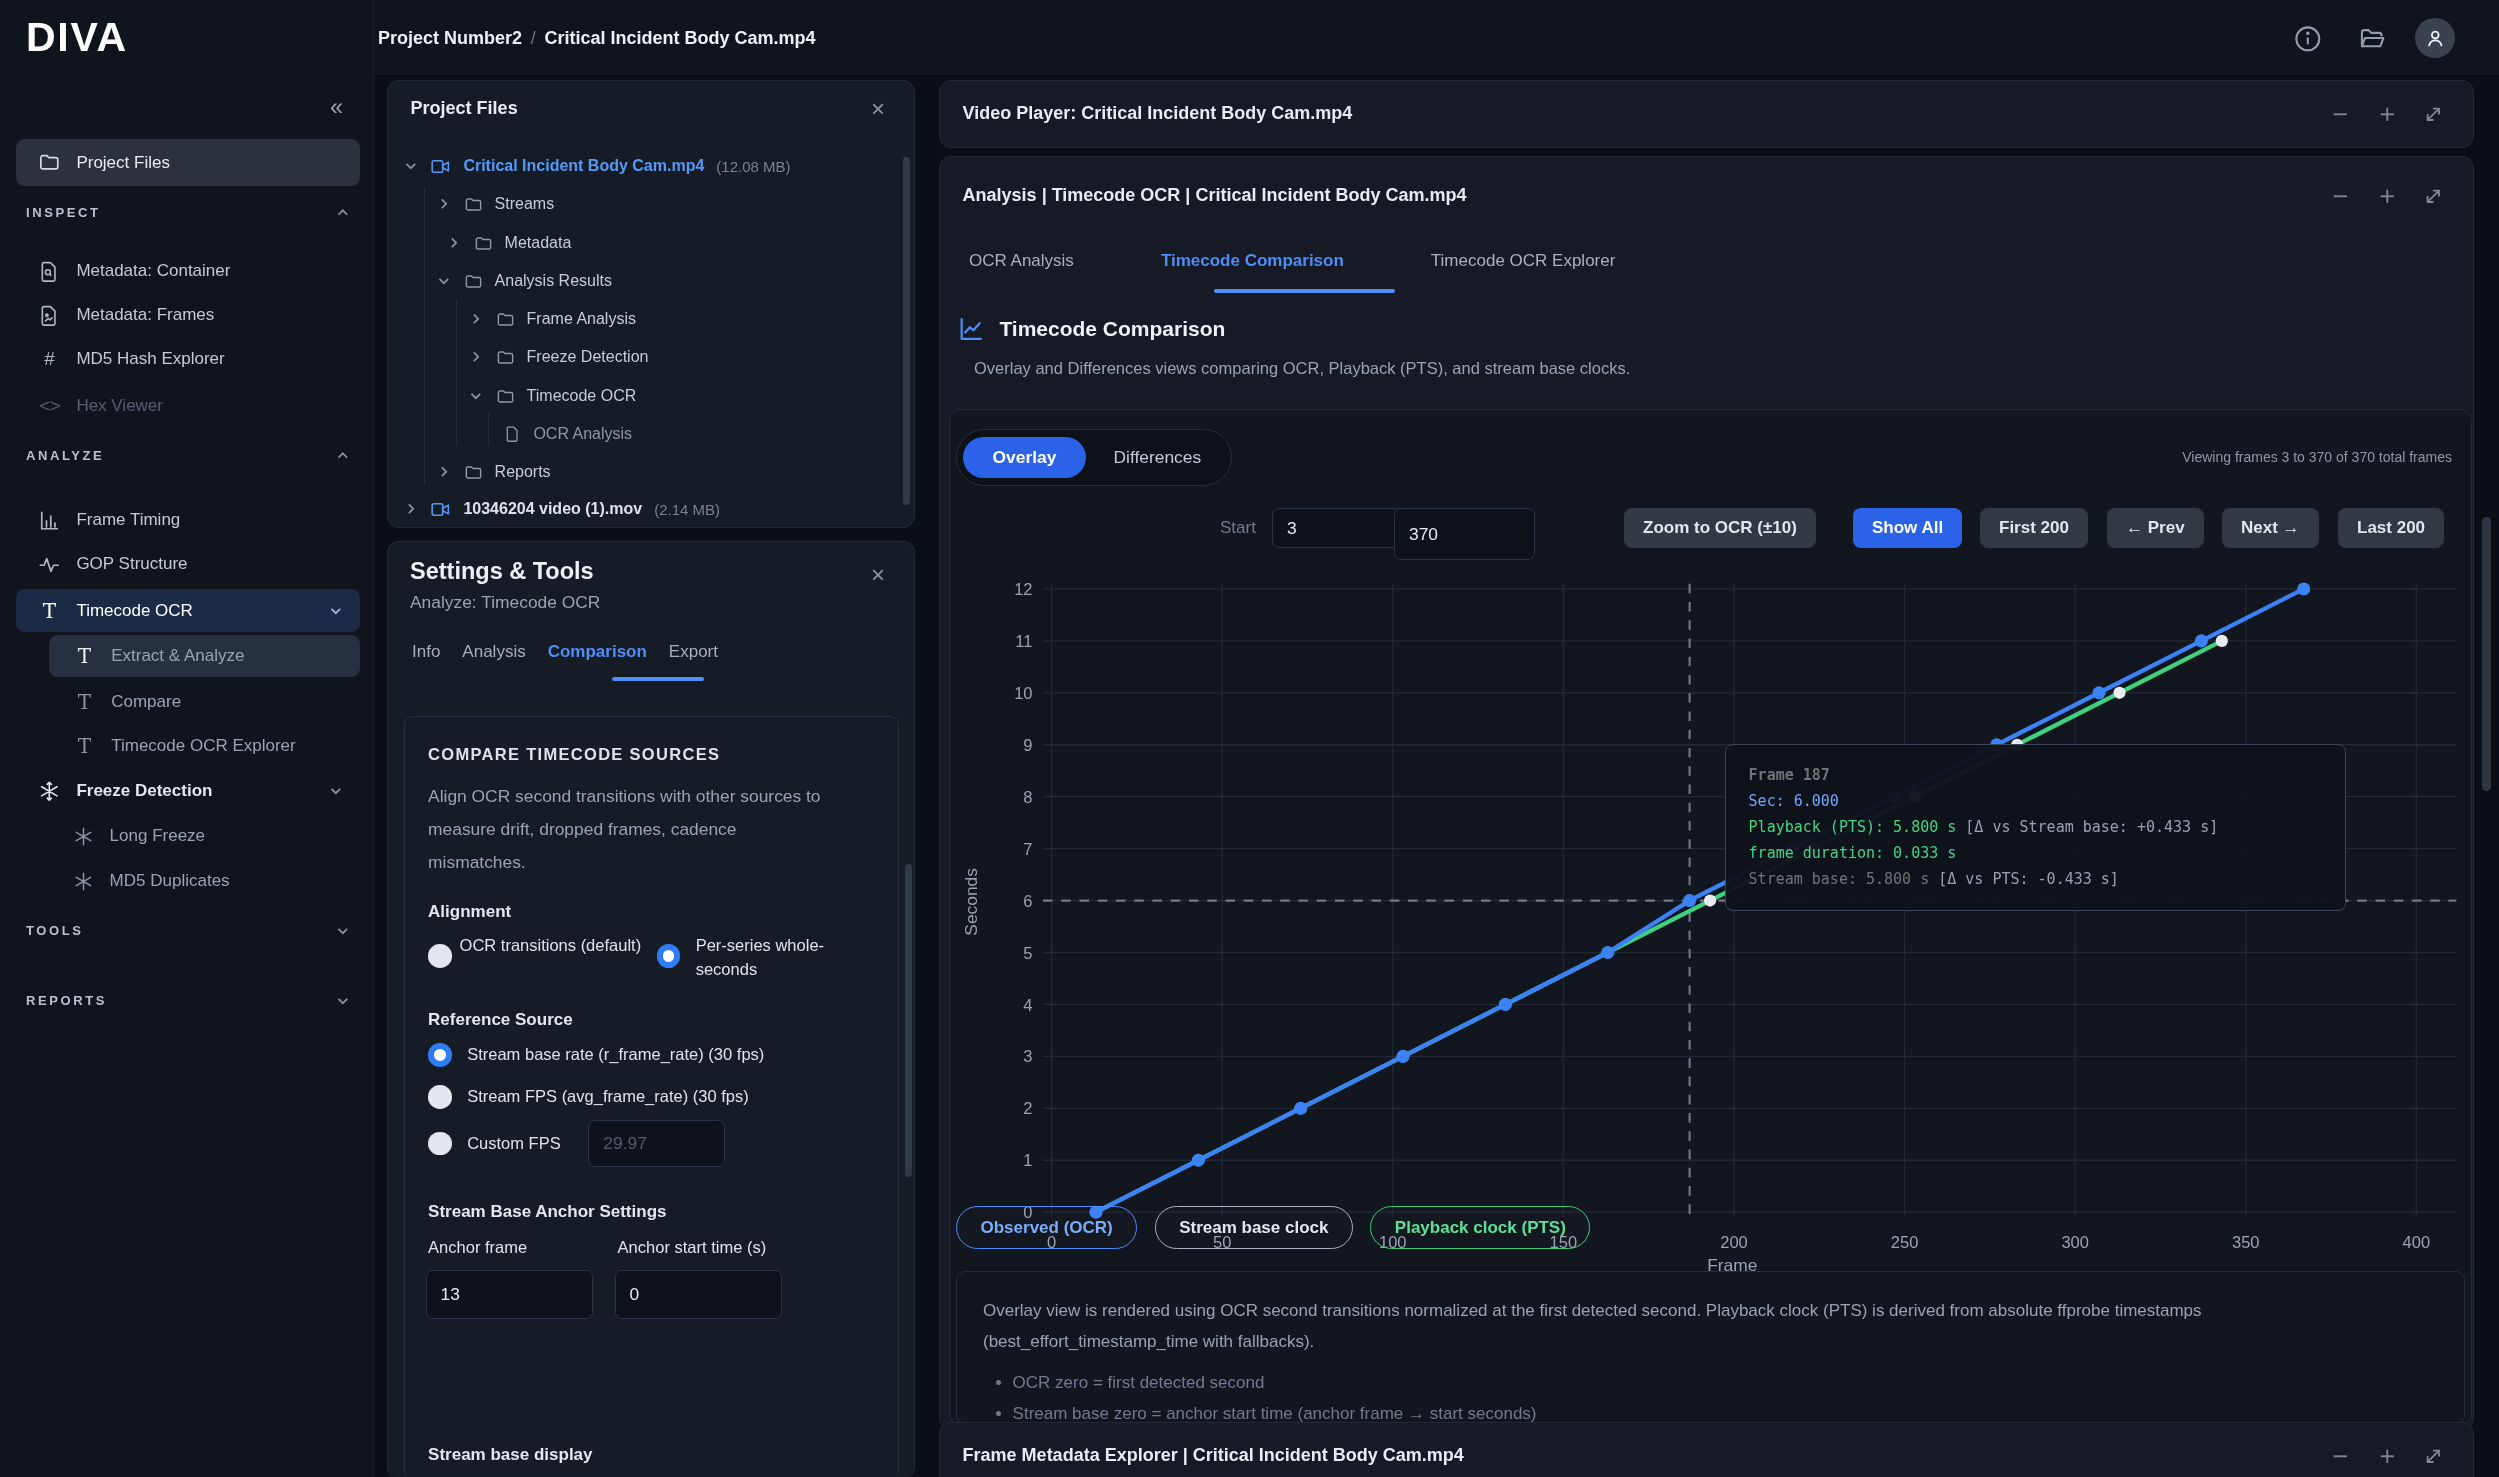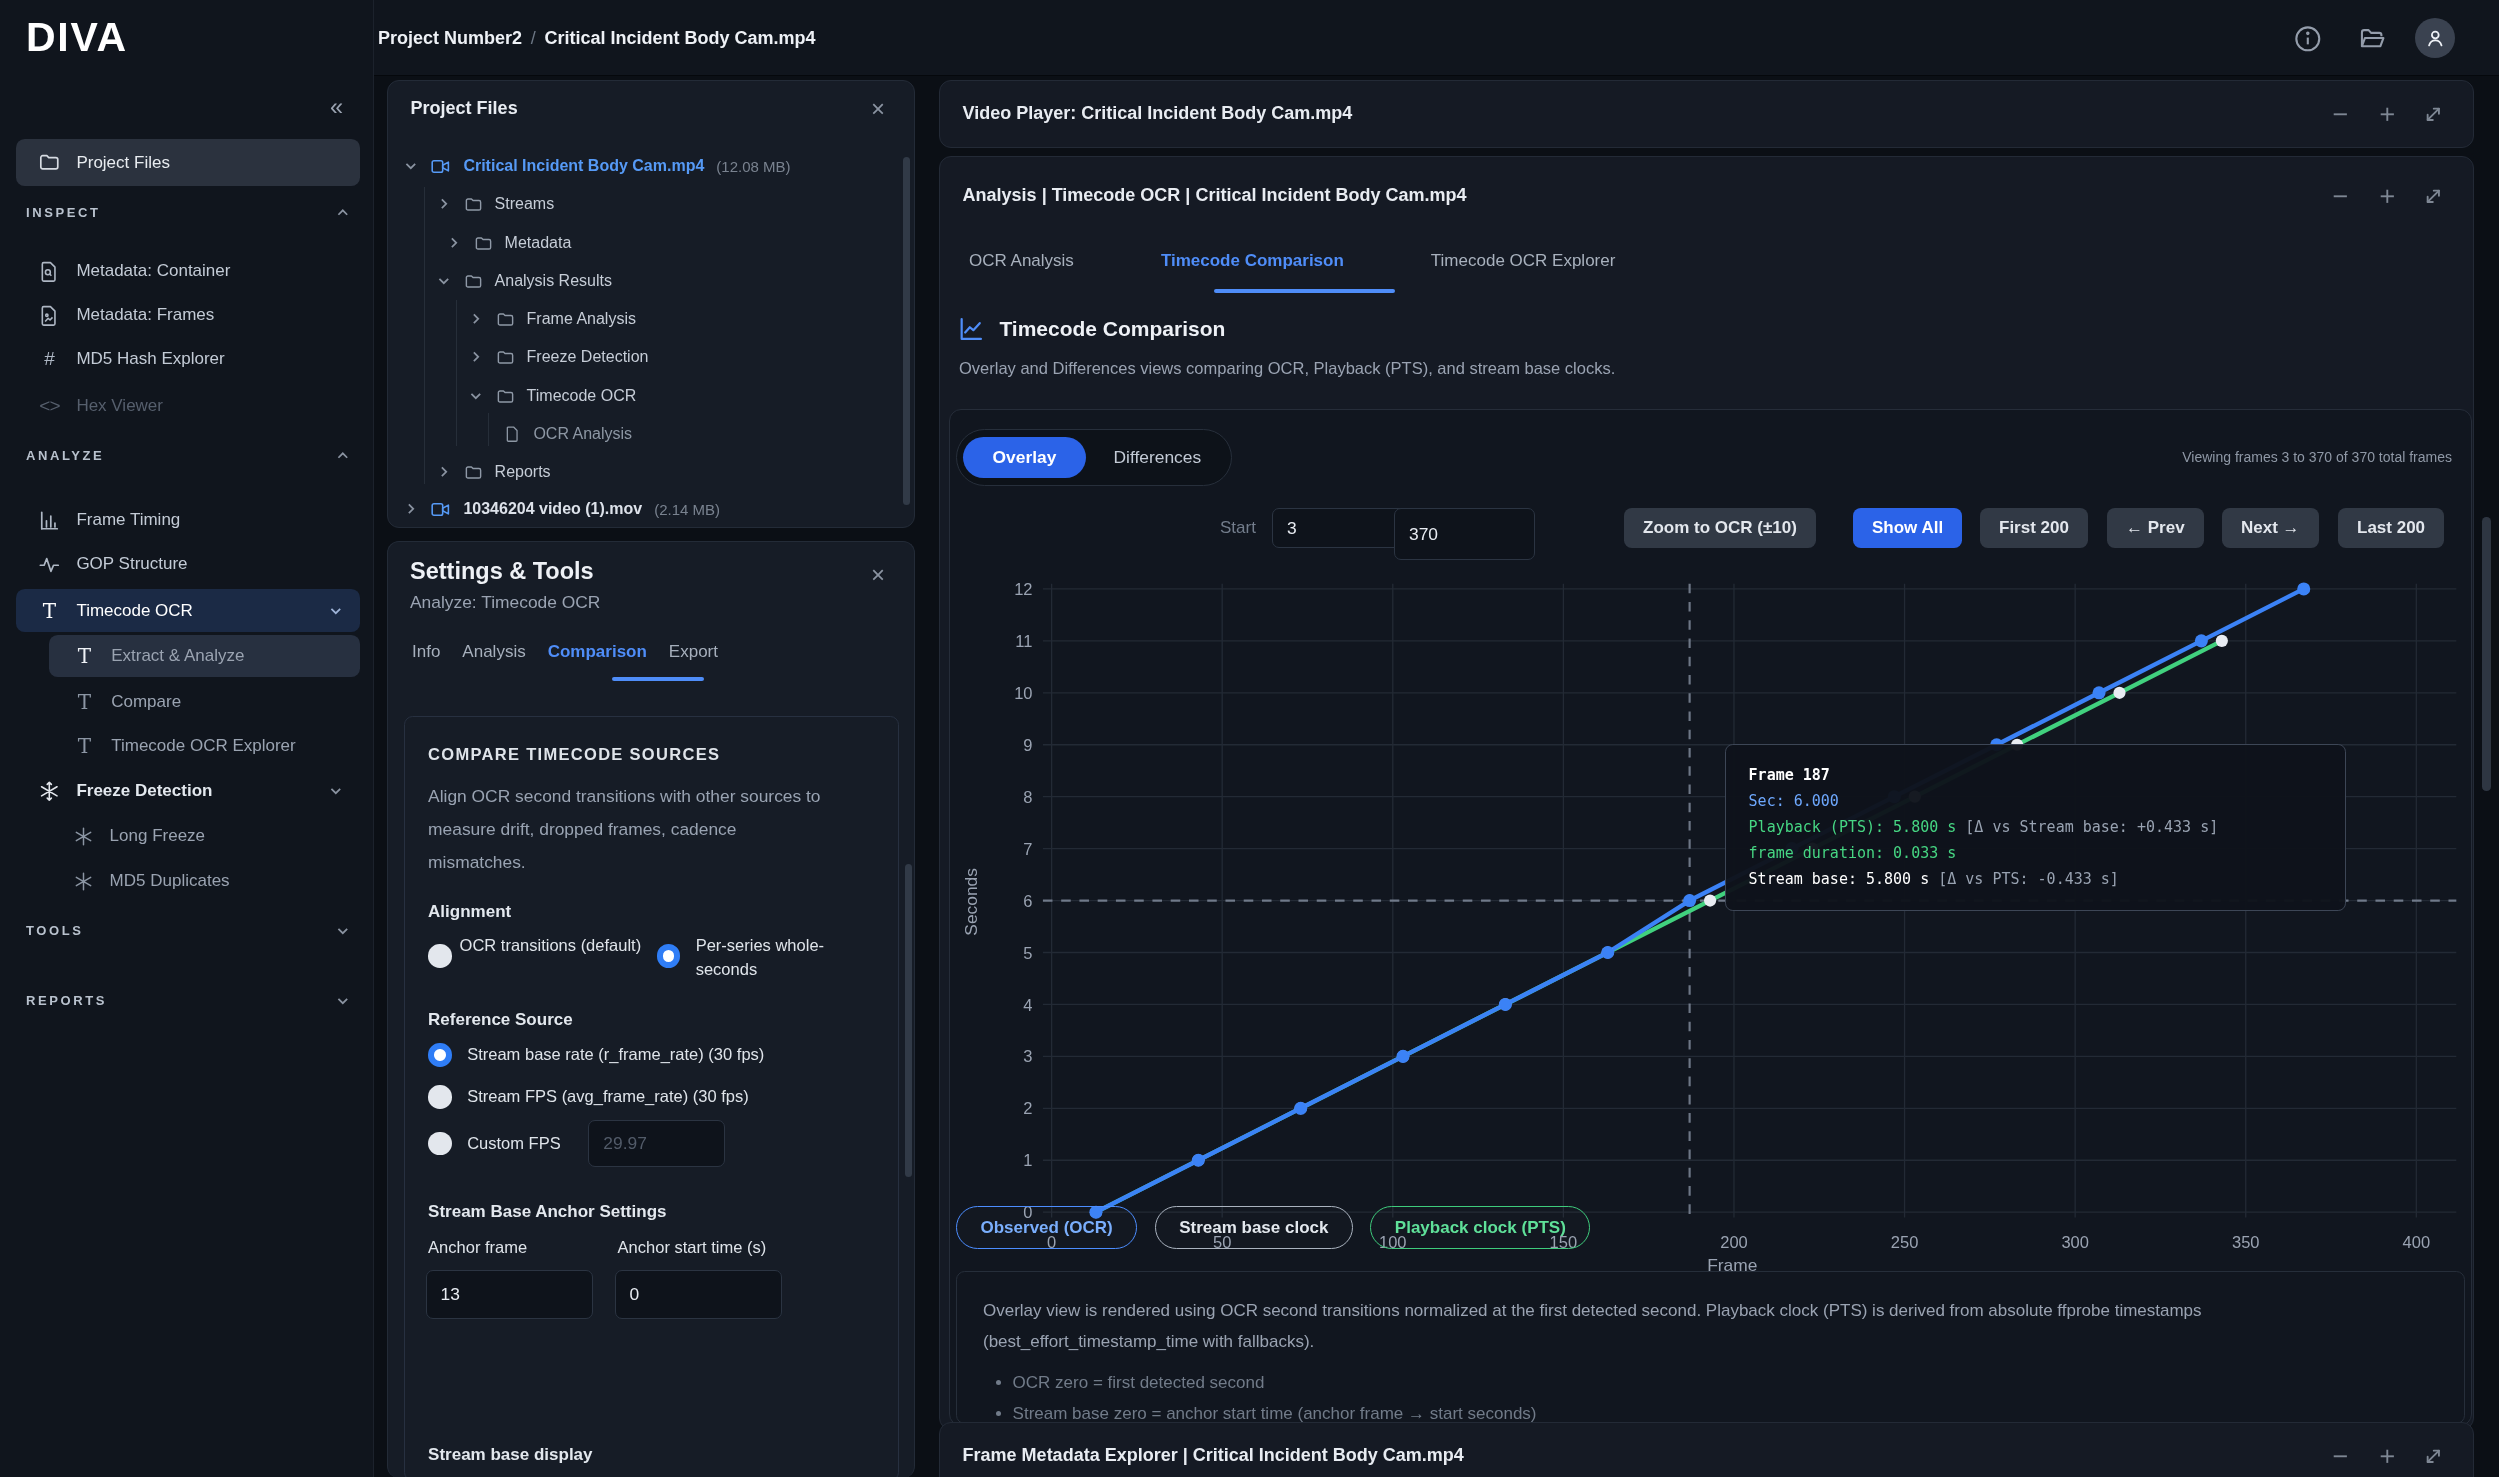--- a/index.html
+++ b/index.html
@@ -68,21 +68,21 @@
   .tg-off{color:#c3cbd6;padding:9.6px 24px;font-size:17.4px}
   .ctl-label{font-size:17px;color:#737d8c}
   .cbtn{height:40px;border-radius:7.8px;background:#313945;color:#e3e7ed;font-size:17px;font-weight:600;
         display:flex;align-items:center;justify-content:center;padding:0 19px}
   .cbtn.blue{background:#2b63e8;color:#fff}
   .legend-pill{height:43px;display:flex;align-items:center;padding:0 23.5px;border-radius:868px;border:1.7px solid;
                font-size:17px;font-weight:600;background:rgba(255,255,255,0.01)}
   #tooltip{position:absolute;left:1725px;top:744px;width:621px;background:rgba(14,19,27,0.97);
            border:1.3px solid #3d4656;border-radius:7.8px;padding:17.4px 22.6px;
            font-family:"DejaVu Sans Mono","Liberation Mono",monospace;font-size:15px;line-height:26px;z-index:4}
-  .tt-w{color:#ffffff}.tt-b{color:#6ea8fe}.tt-g{color:#46d683}.tt-d{color:#98a2b1}
+  .tt-w{color:#737373}.tt-b{color:#6ea8fe}.tt-g{color:#46d683}.tt-d{color:#98a2b1}
   .note-box{position:absolute;left:956px;top:1271px;width:1509px;height:153px;border:1.3px solid #262e3a;
             border-radius:8.7px;padding:22.6px 26px;color:#9aa3b2;font-size:17px;line-height:31px;overflow:hidden}
   .note-box ul{margin:10.4px 0 0 29.6px;color:#717b89}
   svg text{font-family:"Liberation Sans","DejaVu Sans",sans-serif}
 </style>
 </head>
 <body>
 
 <div id="stage">
 
@@ -458,21 +458,21 @@
     </div>
     <div class="abs" style="left:274px;top:132px;width:181px;height:4.3px;border-radius:2.6px;background:#4f8df8"></div>
 
     <div class="abs row" style="left:17.4px;top:158px;gap:14px">
       <svg width="28" height="28" viewBox="0 0 24 24" fill="none" stroke="#4f8df8" stroke-width="1.9" stroke-linecap="round" stroke-linejoin="round">
         <path d="M4 3.5V20.5h16.5"></path>
           <path d="M7 15l4-4.5 3 2.5 5.5-6"></path>
         </svg>
       <span style="font-size:21px;font-weight:700;color:#eef1f6">Timecode Comparison</span>
     </div>
-    <div class="abs" style="left:19px;top:202px;font-size:16.5px;color:#9aa3b2">Overlay and Differences views comparing OCR, Playback (PTS), and stream base clocks.</div>
+    <div class="abs" style="left:34px;top:202px;font-size:16.5px;color:#9aa3b2">Overlay and Differences views comparing OCR, Playback (PTS), and stream base clocks.</div>
   </div>
 
   <div class="chart-card"></div>
 
   <div class="toggle-wrap">
     <span class="tg-on">Overlay</span>
     <span class="tg-off">Differences</span>
   </div>
   <div class="abs" style="left:1725px;top:449px;width:727px;text-align:right;font-size:14px;color:#8f98a6">Viewing frames 3 to 370 of 370 total frames</div>
 

